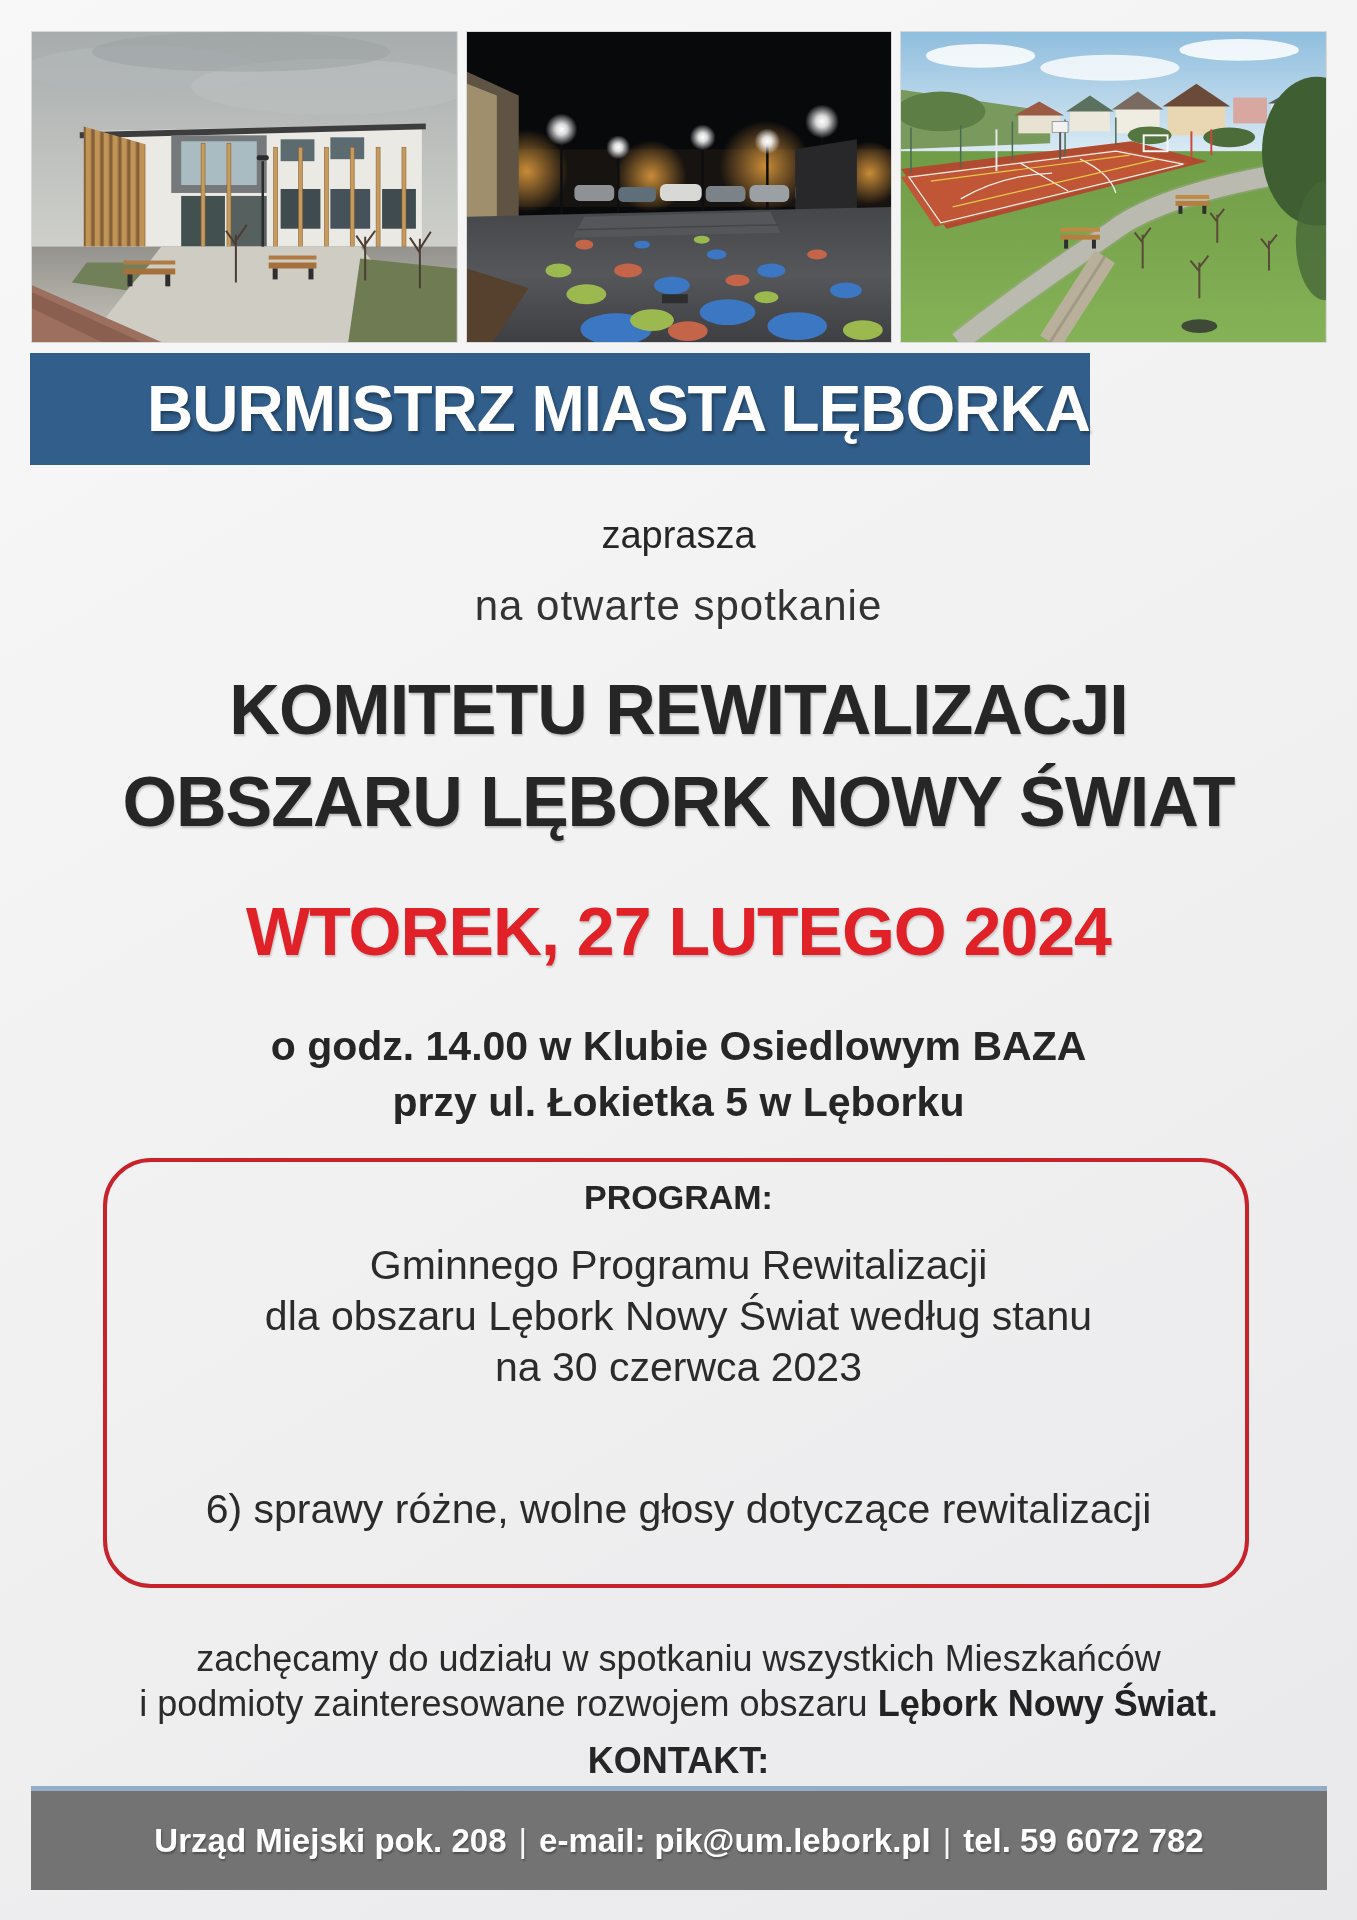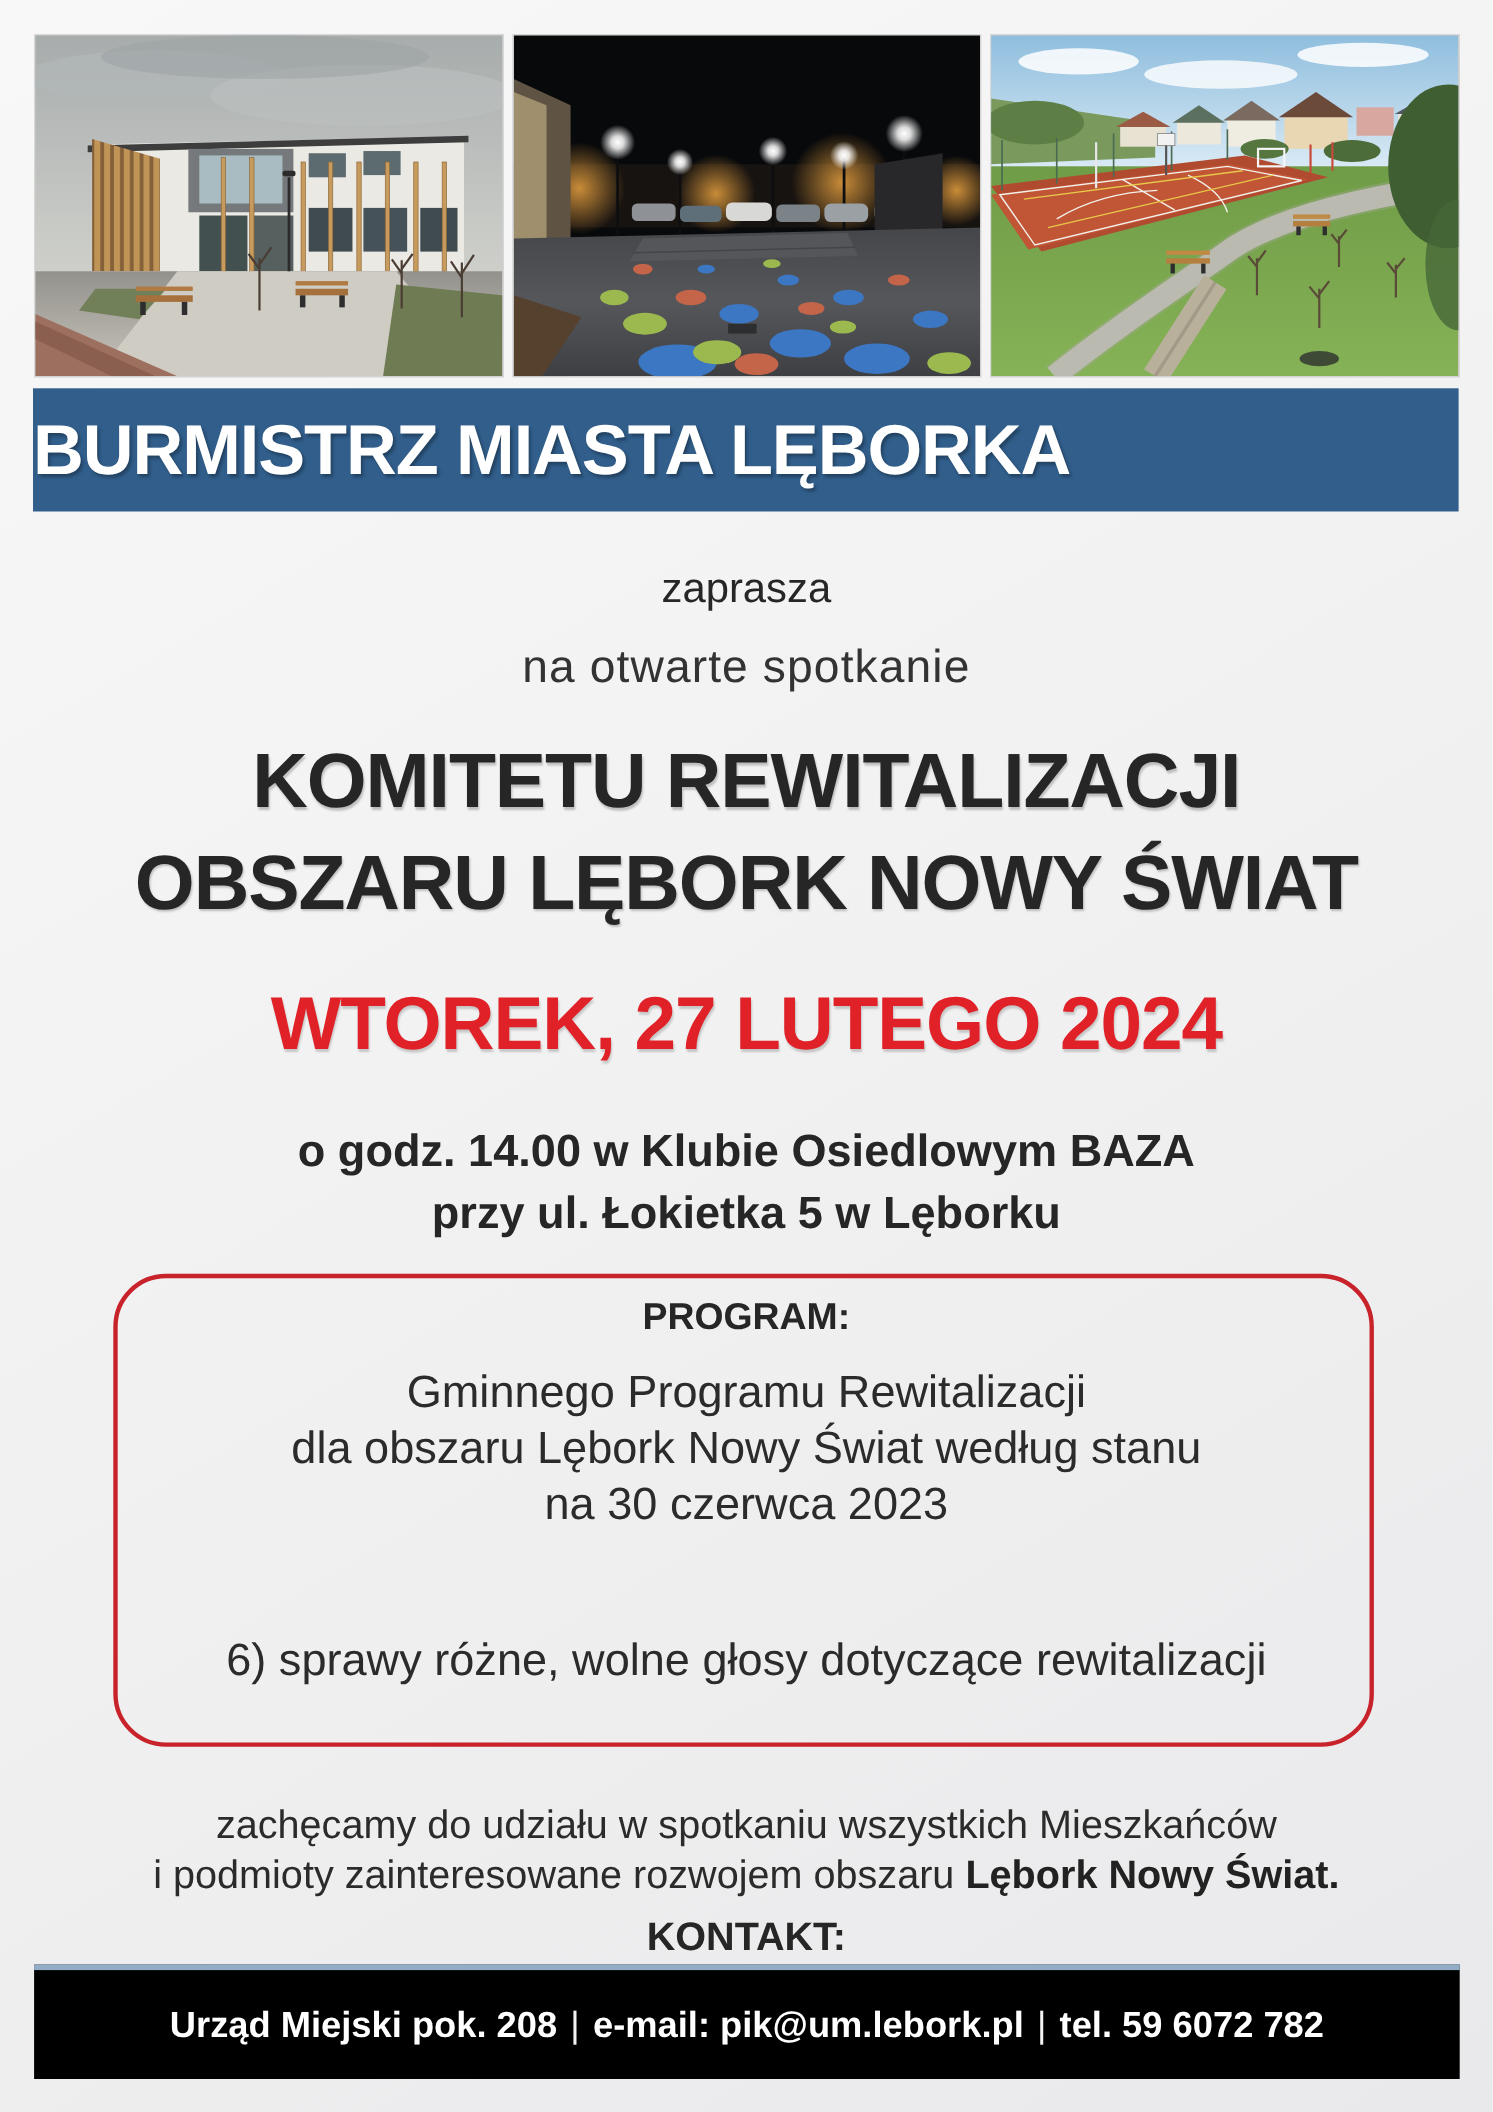--- a/index.html
+++ b/index.html
@@ -5,22 +5,22 @@
   html,body{margin:0;padding:0}
   body{
     width:1357px;height:1920px;position:relative;overflow:hidden;
     background:linear-gradient(150deg,#f8f8f9 0%,#f1f1f2 50%,#e9e9eb 100%);
     font-family:"Liberation Sans",sans-serif;color:#262626;
   }
   .photos{position:absolute;left:31px;top:31px;width:1296px;height:312px;display:flex;gap:8px}
   .photo{flex:1 1 0;overflow:hidden;background:#c9c9c9;border:1px solid #d8d8d8;box-sizing:border-box}
   .photo svg{width:100%;height:100%;display:block}
   .banner{
-    position:absolute;left:30px;top:353px;width:1296px;height:112px;
-    display:flex;align-items:center;justify-content:flex-start;
+    position:absolute;left:30px;top:353px;width:1060px;height:112px;
+    display:flex;align-items:center;justify-content:flex-end;
     color:#ffffff;font-weight:bold;font-size:64px;letter-spacing:-1px;
     text-shadow:2px 3px 3px rgba(0,0,0,.30);
   }
   .cline{position:absolute;left:0;width:1357px;text-align:center}
   .intro1{top:514px;font-size:38px;font-weight:normal}
   .intro2{top:582px;font-size:42px;color:#333;letter-spacing:1px}
   .heading{top:664px;font-size:70px;font-weight:bold;line-height:92px;letter-spacing:-1px;
     text-shadow:1px 2px 2px rgba(0,0,0,.22)}
   .date{top:892px;font-size:68px;font-weight:bold;letter-spacing:-1px;
     text-shadow:1px 2px 2px rgba(0,0,0,.18)}
@@ -323,19 +323,19 @@
 </div>
 <div class="cline program-item2">6) sprawy różne, wolne głosy dotyczące rewitalizacji</div>
 
 <div class="cline outro">
   <div>zachęcamy do udziału w spotkaniu wszystkich Mieszkańców</div>
   <div><span>i podmioty zainteresowane rozwojem obszaru </span><b>Lębork Nowy Świat.</b></div>
 </div>
 
 <div class="cline contact">KONTAKT:</div>
 
-<div class="footer" style="background:#000000">
+<div class="footer" style="background:#737373">
   <span>Urząd Miejski pok. 208</span>
   <span class="sep">|</span>
   <span>e-mail: pik@um.lebork.pl</span>
   <span class="sep">|</span>
   <span>tel. 59 6072 782</span>
 </div>
 
 </body></html>

